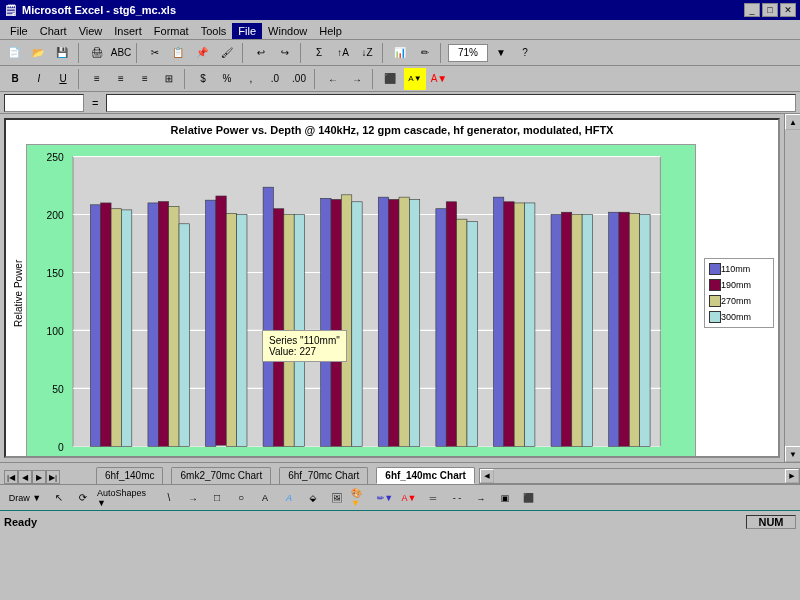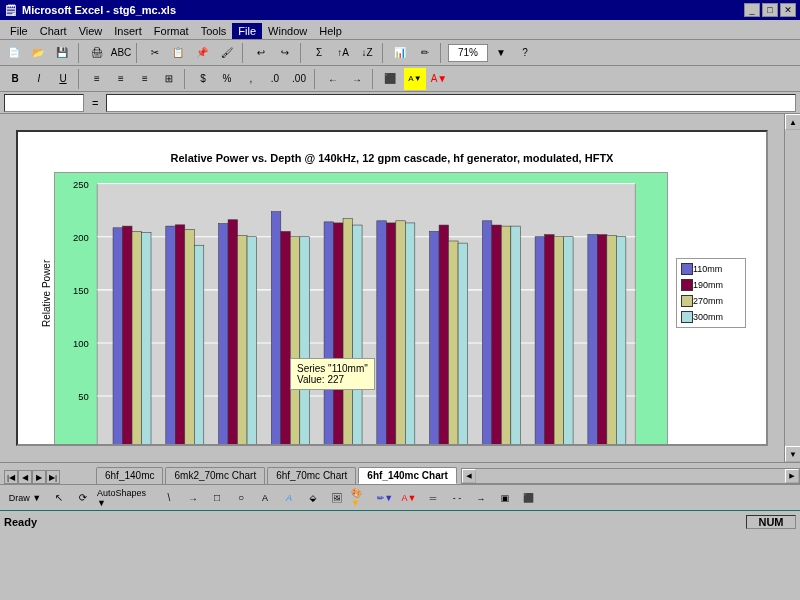--- a/index.html
+++ b/index.html
@@ -76,23 +76,23 @@
     }
     .formula-input {
       flex: 1; height: 18px; border: 1px inset #888;
       background: white; font-size: 10px; padding: 0 2px;
     }
 
     
     .chart-container {
       flex: 1;
       background: white;
-      margin: 16px;
+      margin: 4px;
       border: 2px inset #888;
-      padding: 20px;
+      padding: 4px;
       overflow: hidden;
       position: relative;
     }
 
     .chart-title {
       text-align: center;
       font-size: 11px;
       font-weight: bold;
       margin-bottom: 8px;
     }
@@ -172,21 +172,21 @@
     .sheet-tabs-area {
       height: 22px;
       background: #c0c0c0;
       display: flex;
       align-items: flex-end;
       border-top: 1px solid #888;
       padding-left: 4px;
     }
     .sheet-tab-nav { display: flex; align-items: center; margin-right: 4px; }
     .tab-nav-btn { width: 14px; height: 14px; border: 1px solid #888; background: #c0c0c0; font-size: 8px; cursor: pointer; display: flex; align-items: center; justify-content: center; }
-    .sheet-tabs { display: flex; gap: 2px; padding-left: 32px; }
+    .sheet-tabs { display: flex; gap: 8px; padding-left: 32px; }
     .sheet-tab {
       padding: 2px 8px;
       background: #c0c0c0;
       border: 1px solid #888;
       border-bottom: none;
       font-size: 10px;
       cursor: pointer;
       border-top-left-radius: 2px;
       border-top-right-radius: 2px;
     }

